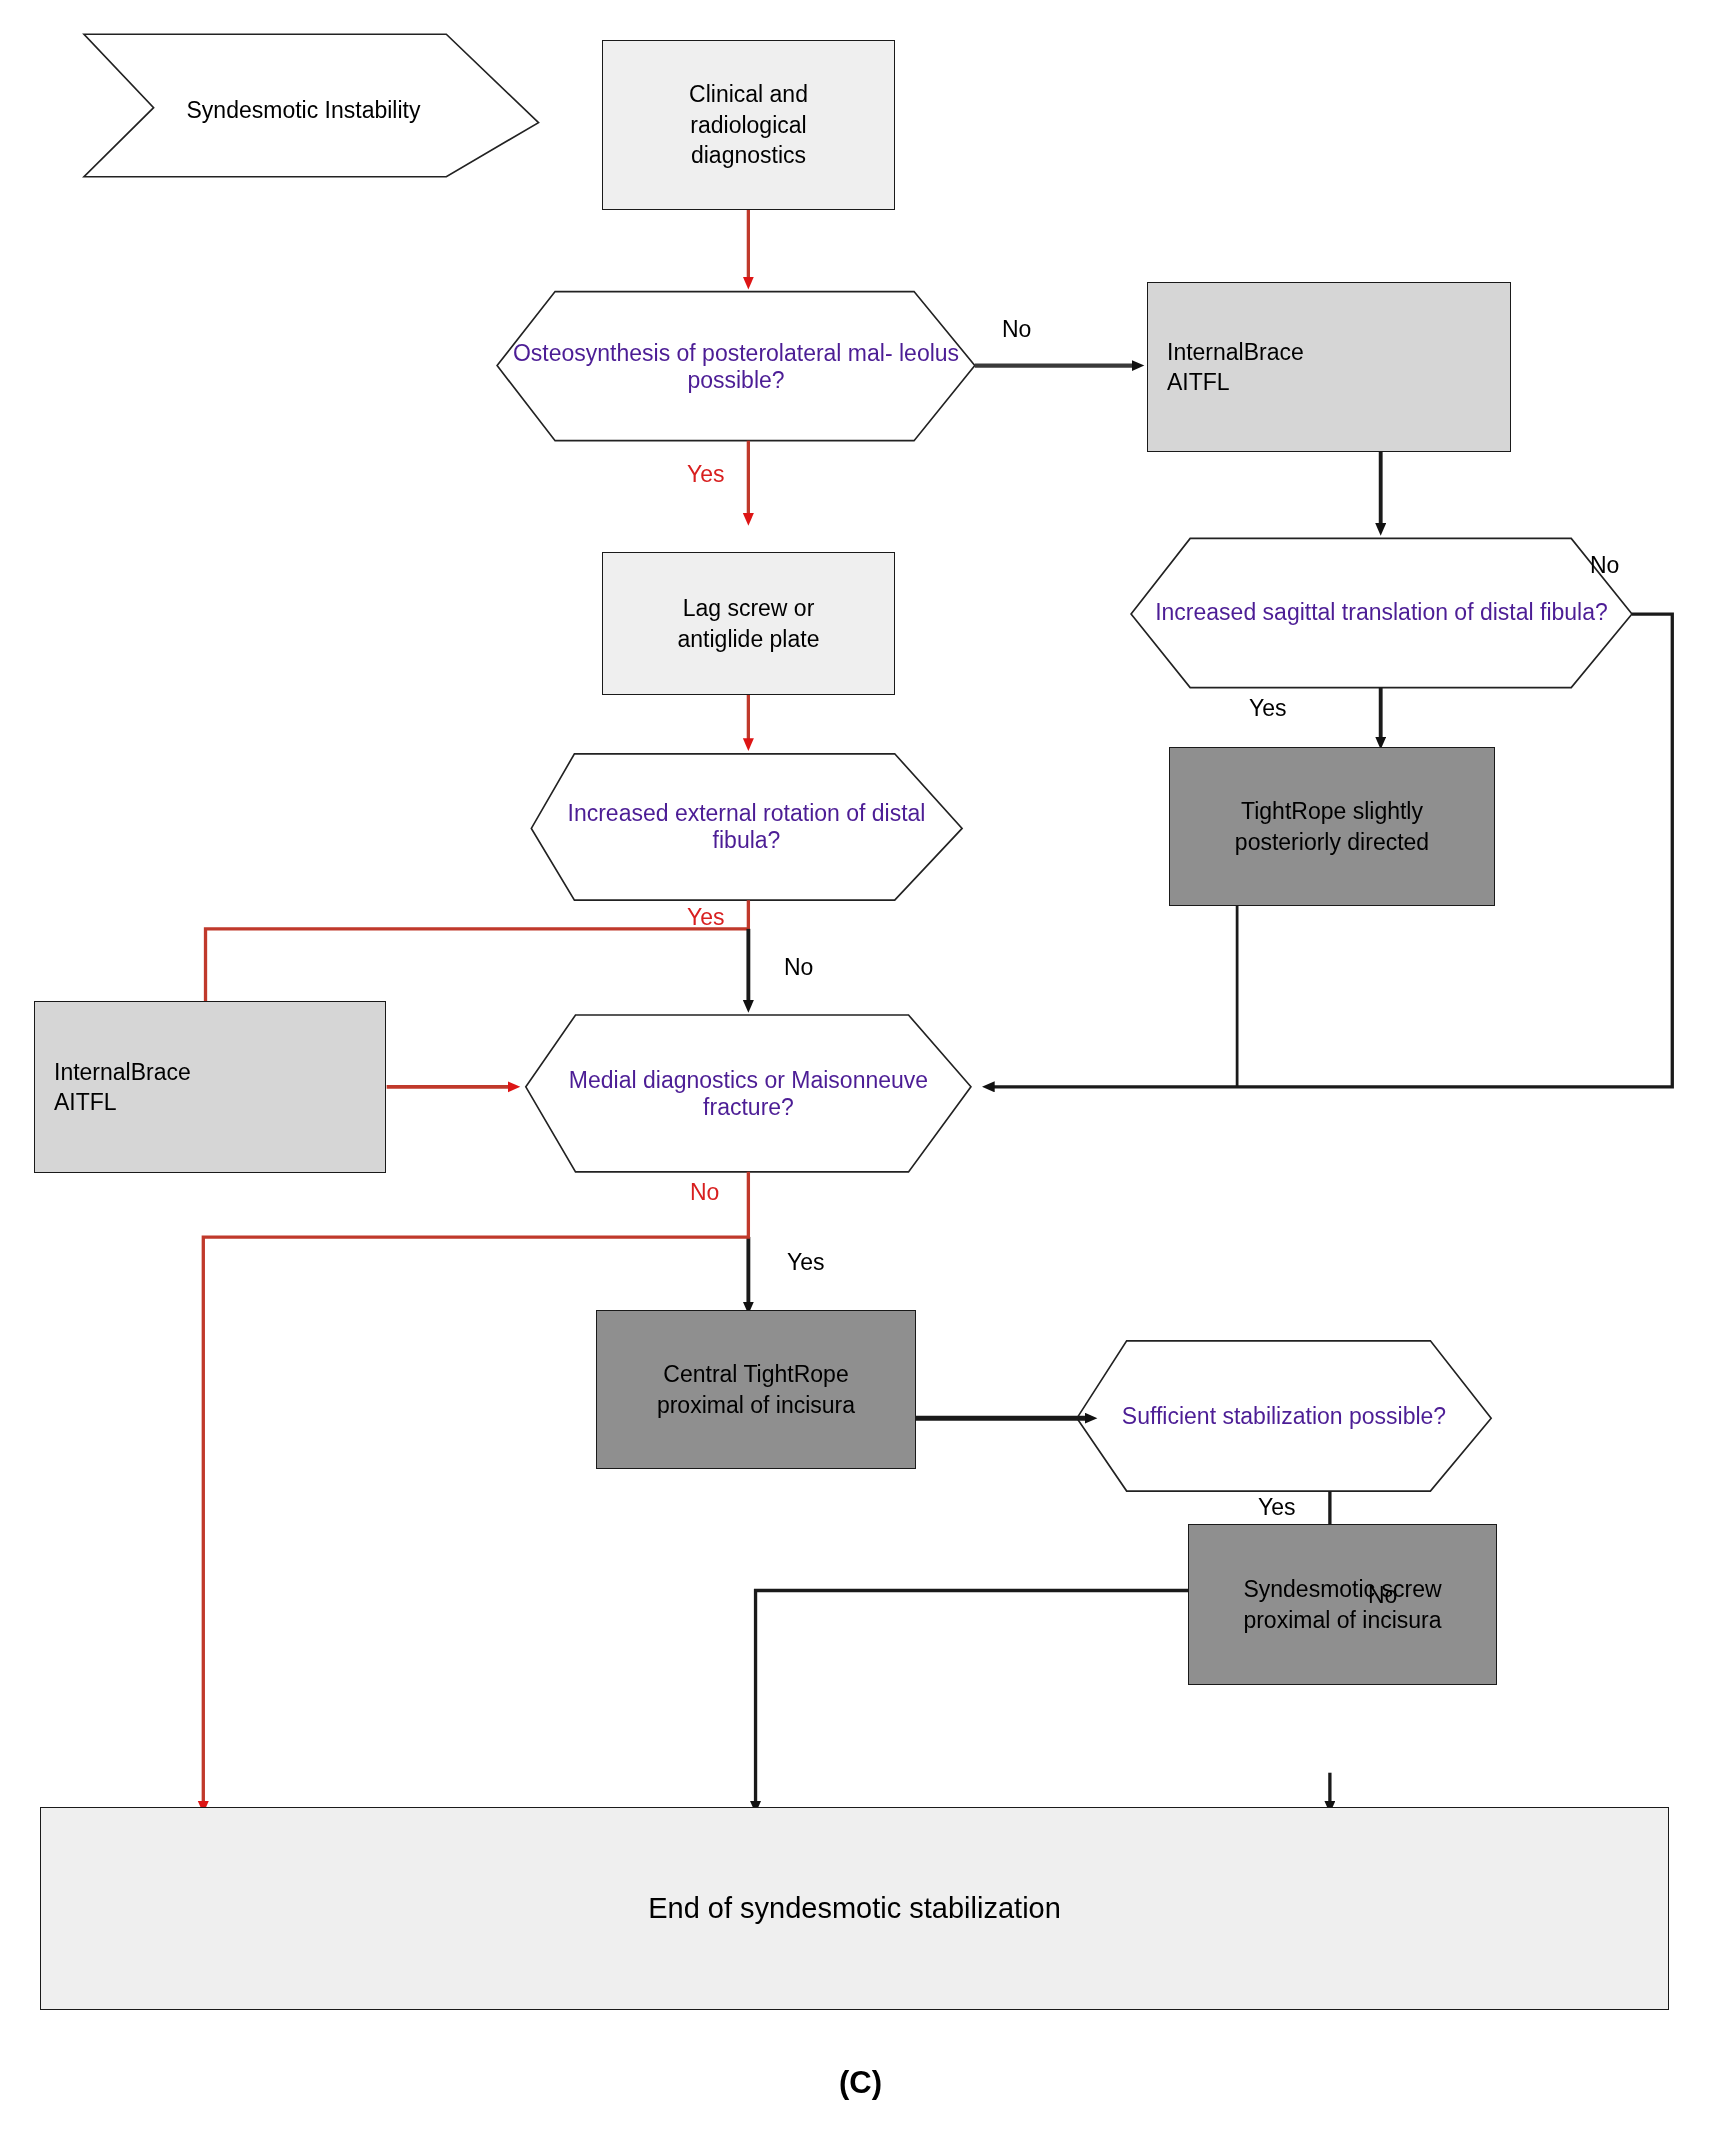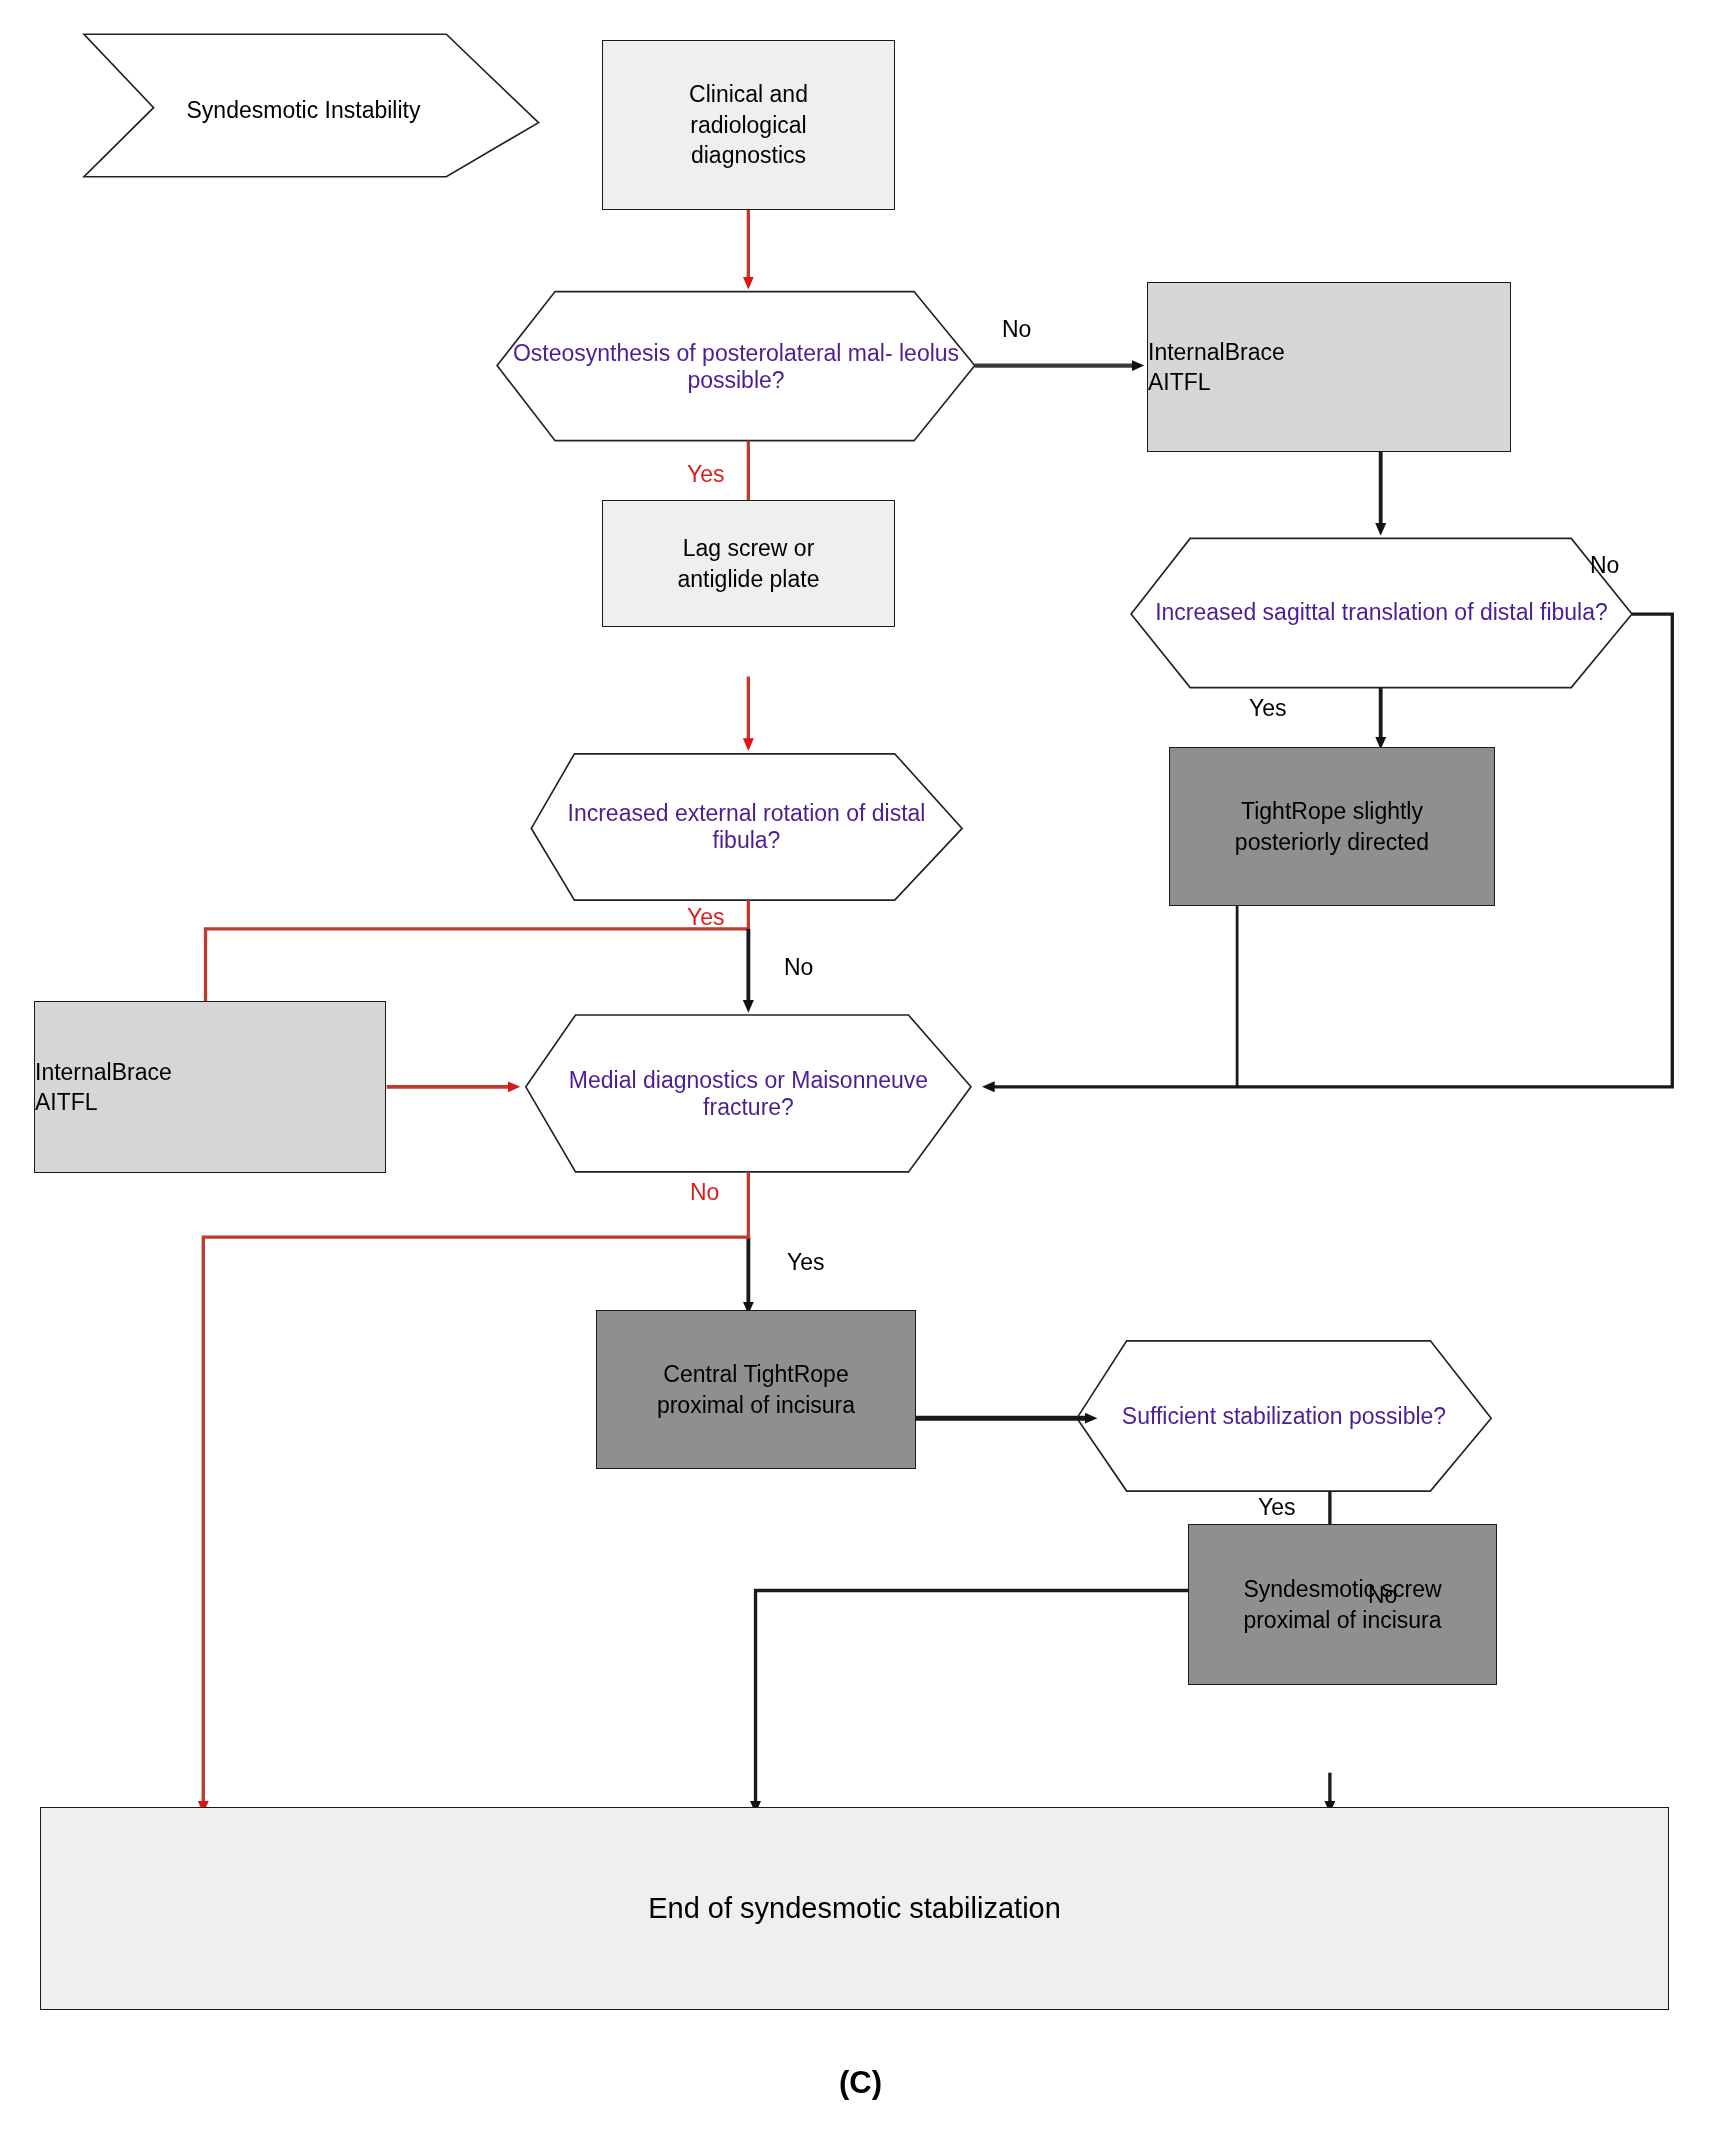--- a/index.html
+++ b/index.html
@@ -5,21 +5,21 @@
   html,body{margin:0;padding:0;background:#ffffff;}
   body{font-family:"Liberation Sans",sans-serif;}
   #stage{position:relative;width:1732px;height:2151px;background:#ffffff;overflow:hidden;}
   #svg-layer{position:absolute;left:0;top:0;width:1732px;height:2151px;}
   .node{position:absolute;box-sizing:border-box;display:flex;align-items:center;justify-content:center;text-align:center;color:#000;}
   .node .txt{white-space:pre-line;line-height:1.32;}
   .rect{border:1.7px solid #1a1a1a;}
   .fill-light{background:#efefef;}
   .fill-mid{background:#d6d6d6;}
   .fill-dark{background:#8f8f8f;}
-  .leftalign{justify-content:flex-start;text-align:left;}
+  .leftalign{justify-content:flex-start;text-align:left;padding-left:19px;}
   .hex-wrap{position:absolute;}
   .hex-label{position:absolute;left:0;top:0;width:100%;height:100%;display:flex;align-items:center;justify-content:center;text-align:center;color:#4c1d95;}
   .edgelabel{position:absolute;color:#000;white-space:nowrap;}
   .edgelabel.red{color:#d81f1f;}
   .panel-caption{position:absolute;color:#000;font-weight:bold;}
   .banner-label{position:absolute;display:flex;align-items:center;justify-content:center;text-align:center;color:#000;}
 </style>
 </head>
 <body>
 
@@ -97,21 +97,21 @@
     <span class="txt">Clinical and
 radiological
 diagnostics</span>
   </div>
 
   <div class="node rect fill-mid leftalign" style="left:1147px;top:282px;width:364px;height:170px;font-size:23px;">
     <span class="txt">InternalBrace
 AITFL</span>
   </div>
 
-  <div class="node rect fill-light" style="left:602px;top:500px;width:293px;height:127px;font-size:23px;">
+  <div class="node rect fill-light" style="left:602px;top:552px;width:293px;height:143px;font-size:23px;">
     <span class="txt">Lag screw or
 antiglide plate</span>
   </div>
 
   <div class="node rect fill-dark" style="left:1169px;top:747px;width:326px;height:159px;font-size:23px;">
     <span class="txt">TightRope slightly
 posteriorly directed</span>
   </div>
 
   <div class="node rect fill-mid leftalign" style="left:34px;top:1001px;width:352px;height:172px;font-size:23px;">

